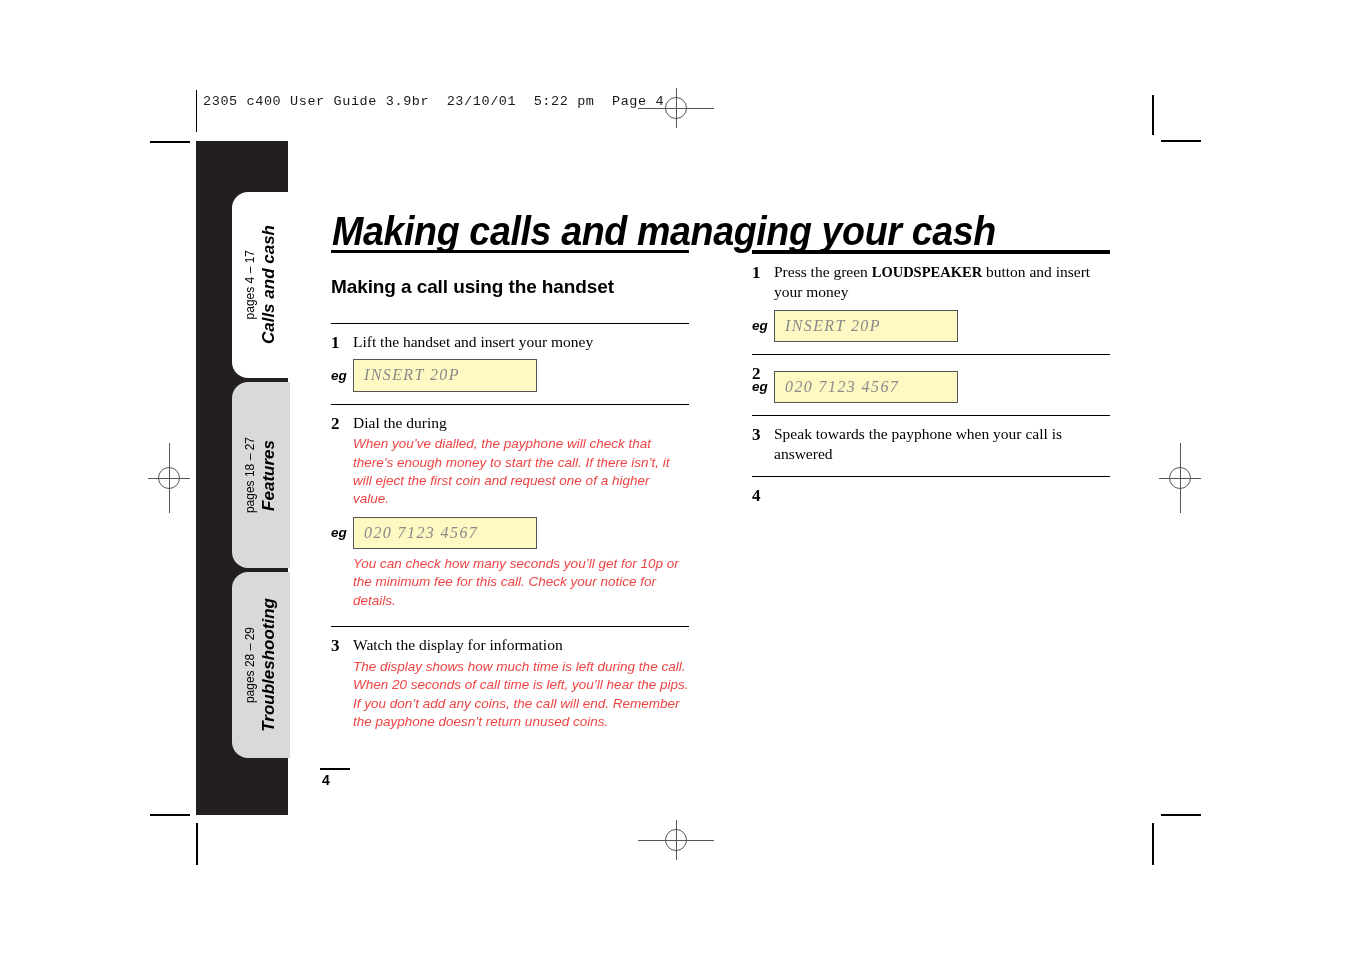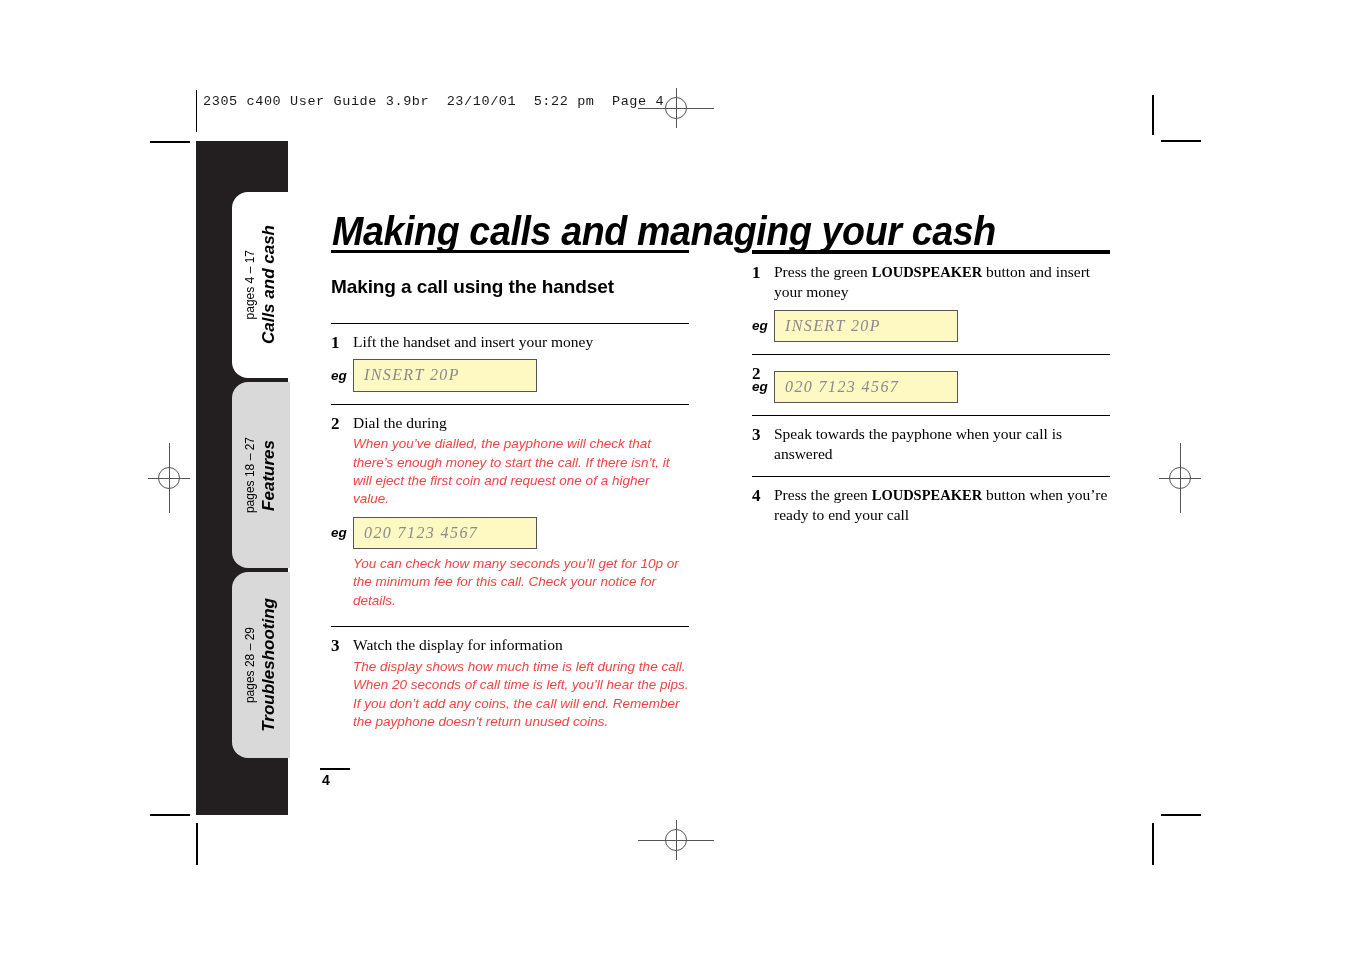--- a/index.html
+++ b/index.html
@@ -337,21 +337,18 @@
     <div class="step-num">3</div>
     <div class="step-body">
       <div class="step-text">Speak towards the payphone when your call is answered</div>
     </div>
   </div>
 
   <div class="rule-light"></div>
 
   <div class="step">
     <div class="step-num">4</div>
-    <div class="step-body">
-      <div class="step-text"><span>Press the green </span><b>LOUDSPEAKER</b><span> button when you’re ready to end your call</span></div>
-    </div>
   </div>
 
 </div>
 
 <div class="folio-rule"></div>
 <div class="folio-num">4</div>
 
 </body></html>

